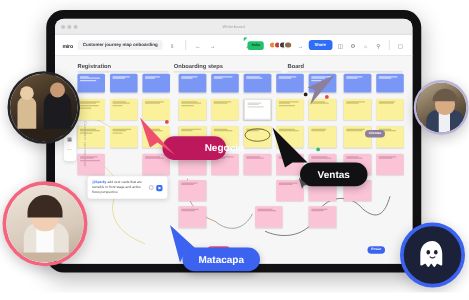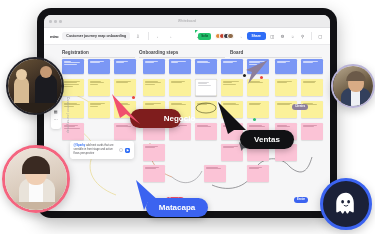--- a/index.html
+++ b/index.html
@@ -116,21 +116,21 @@
   .prompt .psend{ width:5px; height:5px; border-radius:1.4px; background:#2f6df6;
                   display:flex; align-items:center; justify-content:center;
                   color:#fff; font-size:3px; }
 
   
   .pill{
     position:absolute; border-radius:999px; color:#fff; font-weight:600;
     display:flex; align-items:center; justify-content:center;
     box-shadow:0 2px 6px rgba(0,0,0,.26); z-index:9; white-space:nowrap;
   }
-  .pill.negocio{ left:130px; top:109px; width:51px; height:19px; background:#7f1d1d; font-size:8px;padding-left:48px; }
+  .pill.negocio{ left:130px; top:109px; width:51px; height:19px; background:#be185d; font-size:8px;padding-left:48px; }
   .pill.operaciones{ left:256px; top:82px; width:72px; height:19px; background:#8d7f9b; font-size:8px; }
   .pill.ventas{ left:240px; top:130px; width:54px; height:19px; background:#111114; font-size:8px; }
   .pill.matacapa{ left:146px; top:198px; width:62px; height:19px; background:#3b63f0; font-size:8px; }
 
   .minipill{
     position:absolute; border-radius:999px; font-size:2.6px; font-weight:700;
     color:#fff; padding:1.4px 3px; z-index:8;
   }
 
   

